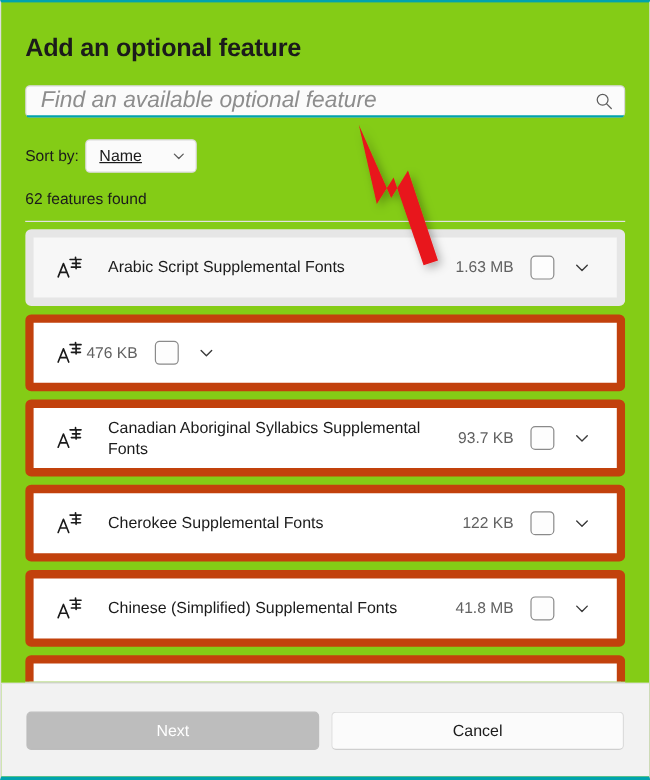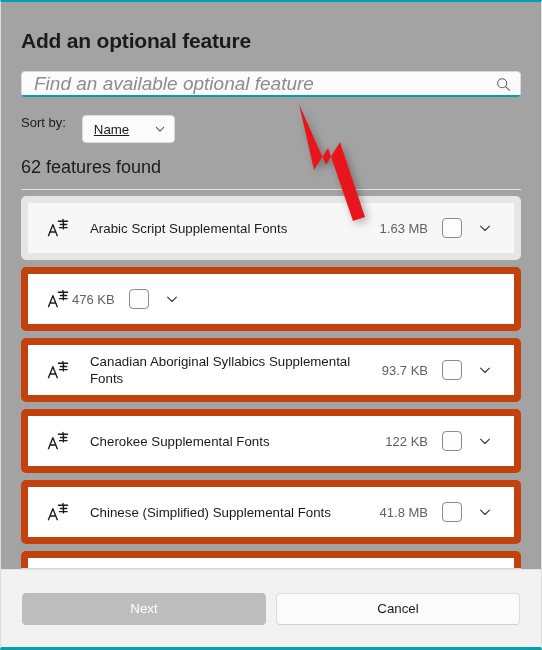--- a/index.html
+++ b/index.html
@@ -14,21 +14,21 @@
     font-family: "Liberation Sans", sans-serif;
     -webkit-font-smoothing: antialiased;
   }
 
   
   .window {
     position: relative;
     width: 542px;
     height: 650px;
     box-sizing: border-box;
-    background: #a3a3a3;
+    background: #84cc16;
     border-top: 2px solid #00a3ad;
     border-bottom: 3px solid #00a3ad;
     border-left: 1px solid #dedede;
     border-right: 1px solid #dedede;
     display: flex;
     flex-direction: column;
     overflow: hidden;
   }
 
   
@@ -87,21 +87,22 @@
     flex: 0 0 auto;
     width: 18px; height: 18px;
     display: flex; align-items: center; justify-content: center;
     color: #5d5d5d;
   }
 
   
   .sort-row {
     margin-top: 18px;
     display: flex;
-    gap: 16px;
+    align-items: center;
+    gap: 5px;
     height: 28px;
   }
   .sort-label {
     font-size: 13px;
     color: #1b1b1b;
   }
   .sort-select {
     height: 28px;
     min-width: 93px;
     box-sizing: border-box;
@@ -121,21 +122,21 @@
     text-decoration: underline;
   }
   .chev {
     color: #5a5a5a;
     display: flex;
     align-items: center;
   }
 
   .result-count {
     margin-top: 14px;
-    font-size: 18px;
+    font-size: 13px;
     color: #1b1b1b;
   }
 
   
   .list-divider {
     margin-top: 11px;
     height: 1px;
     background: #e2e2e2;
     flex: 0 0 auto;
   }

